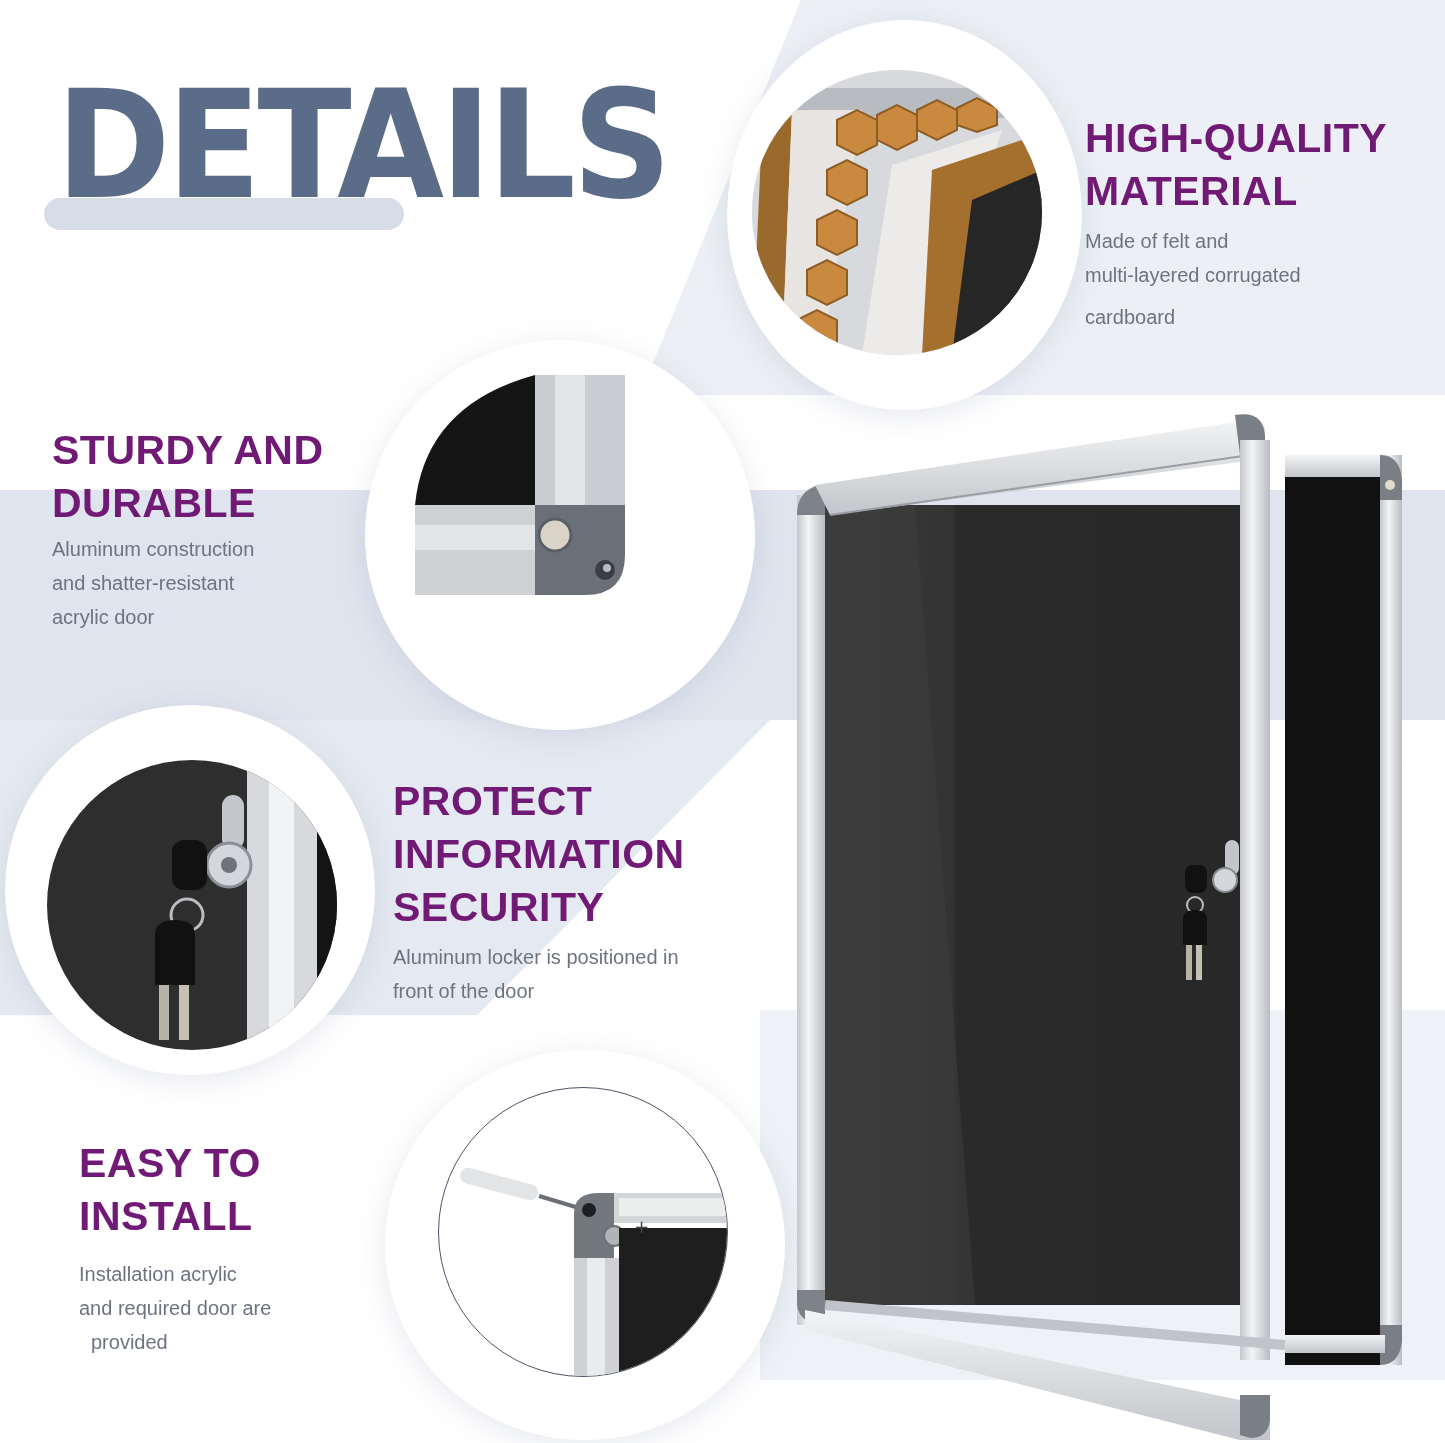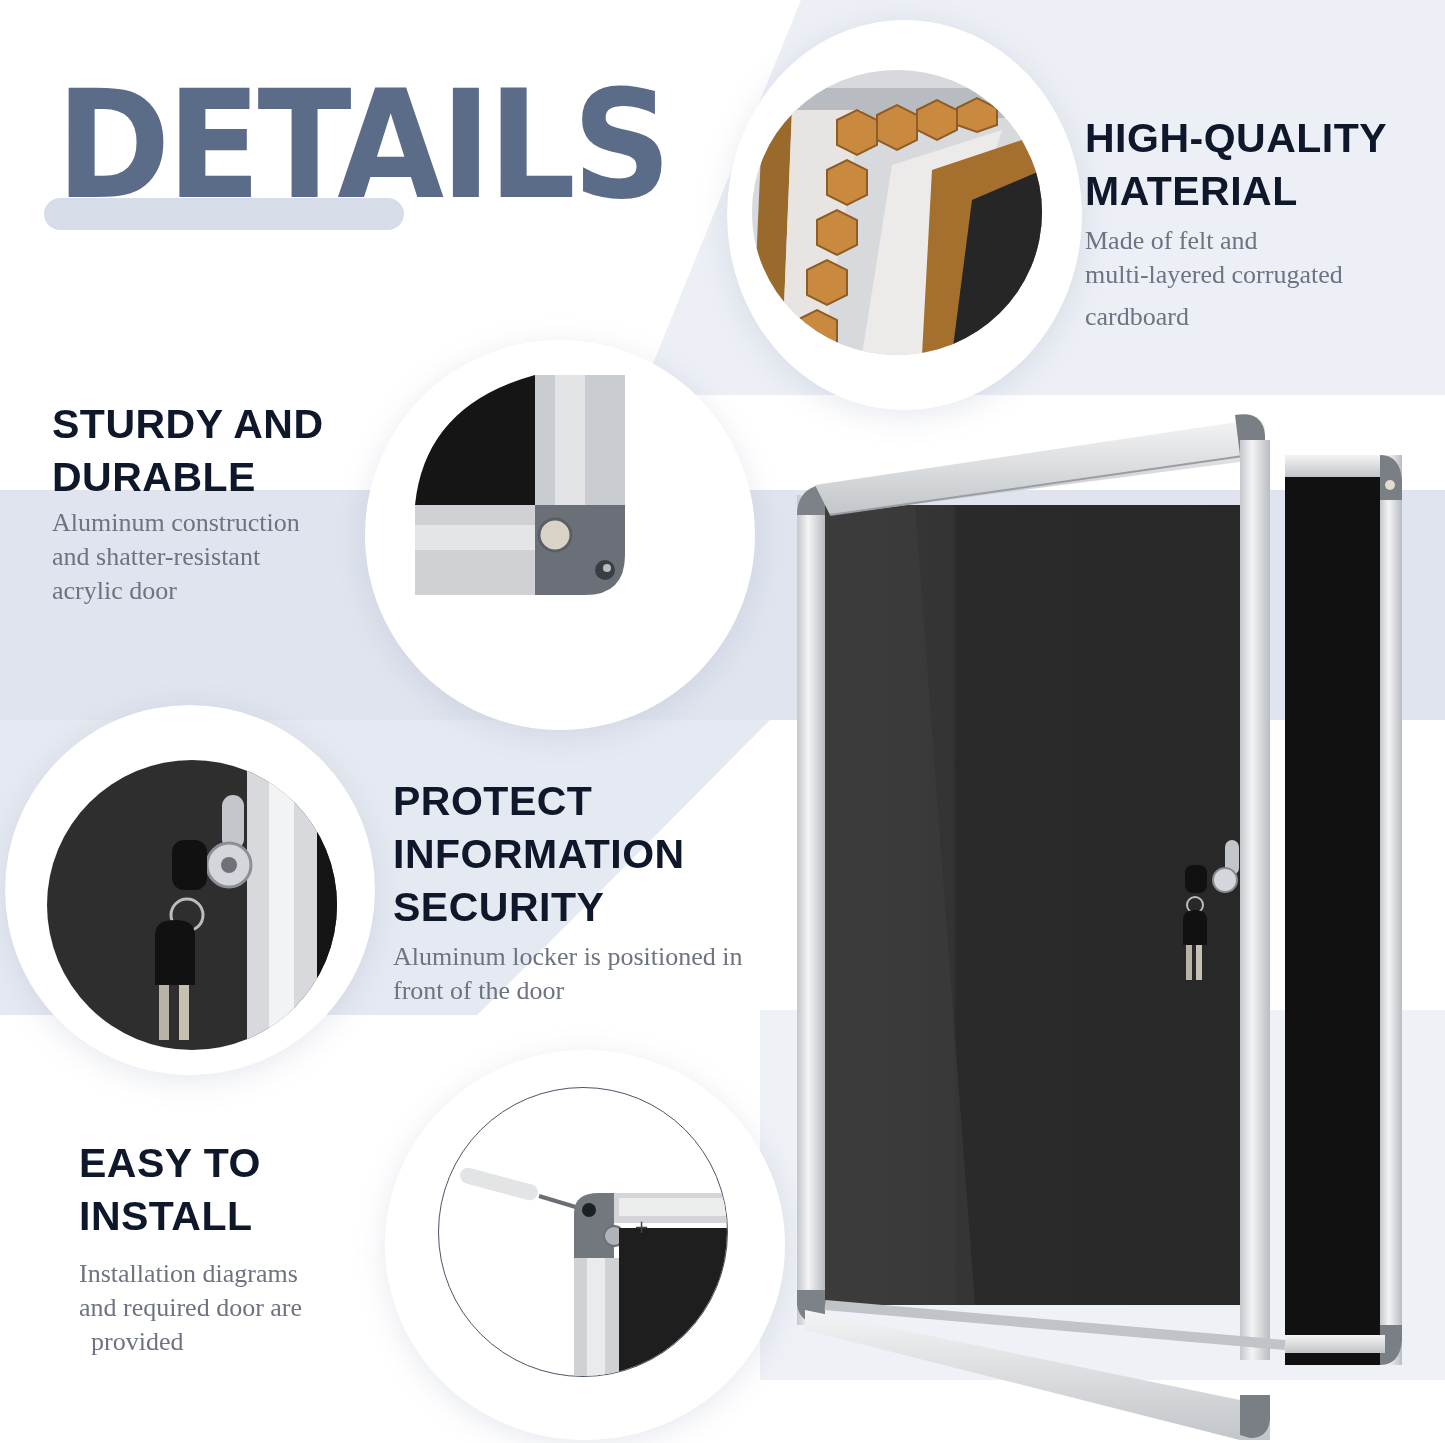--- a/index.html
+++ b/index.html
@@ -14,22 +14,22 @@
     clip-path: polygon(0 0, 100% 0, 62% 100%, 0 100%); }
   .band-bottom-right { left: 760px; top: 1010px; width: 685px; height: 370px; background: #eef1f6; }
   .title-underbar { position: absolute; left: 44px; top: 198px; width: 360px; height: 32px; border-radius: 16px; background: #d7dde8; }
   .title-text { position: absolute; left: 56px; top: 70px; font-family: "DejaVu Sans", sans-serif; font-weight: bold;
     font-size: 150px; color: #5b6c88; letter-spacing: -4px; line-height: 1; transform: scaleX(0.92); transform-origin: left; }
 
   .circle { position: absolute; border-radius: 50%; background: #ffffff; box-shadow: 0 6px 30px rgba(120,135,165,0.18); }
   .circle-inner { position: absolute; border-radius: 50%; overflow: hidden; }
 
   .feature { position: absolute; color: #5b6c88; }
-  .feature h2 { font-family: "Liberation Sans", sans-serif; font-weight: bold; font-size: 41px; line-height: 53px; letter-spacing: 0.5px; color: #0f172a; }
-  .feature p { font-family: Liberation Serif, serif; font-size: 26px; line-height: 34px; color: #6d7380; margin-top: 4px; }
+  .feature h2 { font-family: "Liberation Sans", sans-serif; font-weight: bold; font-size: 41px; line-height: 53px; letter-spacing: 0.5px; color: #701a75; }
+  .feature p { font-family: Liberation Sans, sans-serif; font-size: 20px; line-height: 34px; color: #6d7380; margin-top: 4px; }
 
   
   .product { position: absolute; left: 785px; top: 400px; width: 640px; height: 1040px; }
 </style>
 </head>
 <body>
 
 <div class="bg-layer band-top-right"></div>
 <div class="bg-layer band-mid"></div>
 <div class="bg-layer band-mid2"></div>
@@ -79,21 +79,21 @@
       <rect x="0" y="130" width="120" height="90" fill="#cfd1d4"></rect>
       <rect x="0" y="150" width="120" height="25" fill="#e4e5e7"></rect>
       <path d="M120,130 L210,130 L210,180 Q210,220 170,220 L120,220 Z" fill="#6b6f77"></path>
       <circle cx="140" cy="160" r="16" fill="#d9d3c8" stroke="#5a5e65" stroke-width="3"></circle>
       <circle cx="190" cy="195" r="10" fill="#3a3d42"></circle>
       <circle cx="192" cy="193" r="4" fill="#b9bcc1"></circle>
     </svg>
   </div>
 </div>
 
-<div class="feature" style="left:52px; top:398px;">
+<div class="feature" style="left:52px; top:424px;">
   <h2>STURDY AND</h2>
   <h2>DURABLE</h2>
   <p style="margin-top:2px;">Aluminum construction</p>
   <p style="margin-top:0;">and shatter-resistant</p>
   <p style="margin-top:0;">acrylic door</p>
 </div>
 
 <div class="circle" style="left:5px; top:705px; width:370px; height:370px;">
   <div class="circle-inner" style="left:42px; top:55px; width:290px; height:290px;">
     <svg width="290" height="290" viewBox="0 0 290 290">
@@ -135,21 +135,21 @@
       <rect x="148" y="170" width="18" height="120" fill="#eaebec"></rect>
       <rect x="180" y="140" width="110" height="150" fill="#1e1e1e"></rect>
       <text x="195" y="145" font-family="DejaVu Sans, sans-serif" font-size="18" fill="#444">+</text>
     </svg>
   </div>
 </div>
 
 <div class="feature" style="left:79px; top:1137px;">
   <h2>EASY TO</h2>
   <h2>INSTALL</h2>
-  <p style="margin-top:14px;">Installation diagrams</p>
+  <p style="margin-top:14px;">Installation acrylic</p>
   <p style="margin-top:0;">and required door are</p>
   <p style="margin-top:0;margin-left:12px;">provided</p>
 </div>
 
 <div class="product">
   <svg width="640" height="1040" viewBox="0 0 640 1040">
     <defs>
       <linearGradient id="frameV" x1="0" x2="1" y1="0" y2="0">
         <stop offset="0" stop-color="#c4c7cb"></stop>
         <stop offset="0.4" stop-color="#f3f4f5"></stop>

